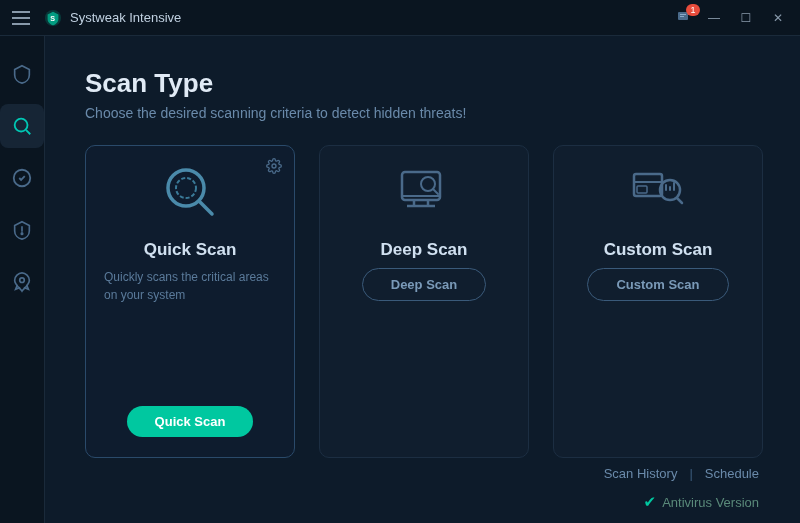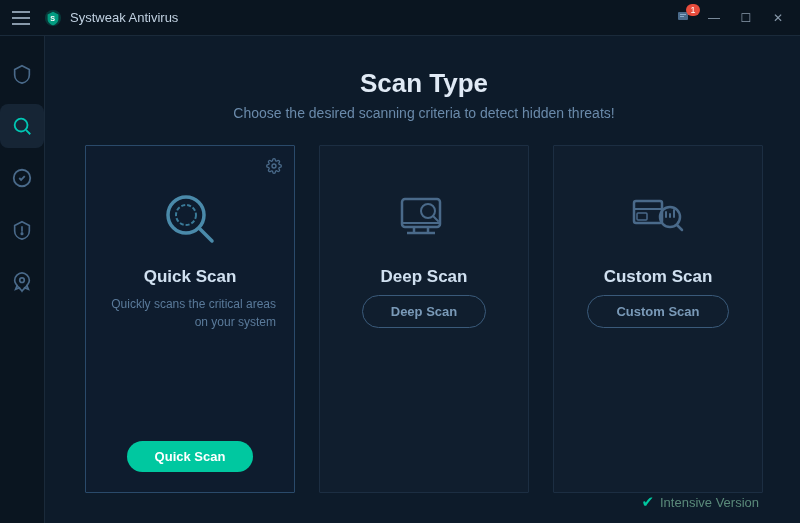--- a/index.html
+++ b/index.html
@@ -127,21 +127,21 @@
     .content-area {
       flex: 1;
       display: flex;
       flex-direction: column;
       padding: 0 40px;
       position: relative;
     }
 
     
     .content-header {
-      text-align: center;
+      text-align: left;
       padding-top: 32px;
       padding-bottom: 24px;
     }
     .content-header h1 {
       font-size: 26px;
       font-weight: 600;
       color: #e0eaf5;
       margin-bottom: 6px;
     }
     .content-header p {
@@ -152,27 +152,27 @@
     
     .scan-cards {
       display: flex;
       gap: 24px;
       justify-content: center;
       flex: 1;
     }
     .scan-card {
       background: #101e2e;
       border: 1px solid #1c2e42;
-      border-radius: 1px;
+      border-radius: 10px;
       width: 210px;
       min-height: 220px;
       display: flex;
       flex-direction: column;
       align-items: center;
-      padding: 35px 18px 20px;
+      padding: 8px 18px 20px;
       position: relative;
       cursor: pointer;
     }
     .scan-card.active-card {
       border-color: #2a4a6a;
       background: #0e1c2e;
     }
     .card-settings {
       position: absolute;
       top: 12px;
@@ -191,21 +191,21 @@
     }
     .card-title {
       font-size: 17px;
       font-weight: 600;
       color: #d0e0f0;
       margin-bottom: 8px;
     }
     .card-desc {
       font-size: 12px;
       color: #5a7a9a;
-      text-align: right;
+      text-align: left;
       line-height: 1.5;
       margin-bottom: 16px;
       flex: 1;
     }
     .card-btn {
       padding: 8px 28px;
       border-radius: 20px;
       border: none;
       font-size: 13px;
       font-weight: 600;
@@ -262,21 +262,21 @@
       <span></span>
         <span></span>
         <span></span>
     </div>
 
     <svg class="title-bar-logo" viewBox="0 0 20 20" fill="none">
       <circle cx="10" cy="10" r="9" fill="#00c8a0" opacity="0.2"></circle>
       <path d="M10 3 L16 6 L16 11 C16 14.5 13 17 10 18 C7 17 4 14.5 4 11 L4 6 Z" fill="#00c8a0" opacity="0.7"></path>
       <text x="7" y="13" font-size="8" fill="white" font-weight="bold">S</text>
     </svg>
-    <span class="title-bar-title">Systweak Antivirus</span>
+    <span class="title-bar-title">Systweak Intensive</span>
   </div>
   <div class="title-bar-right">
     <div class="notification-badge">
       <svg width="20" height="20" viewBox="0 0 20 20" fill="none">
         <rect x="2" y="4" width="10" height="8" rx="1" fill="#4a6a8a"></rect>
         <rect x="4" y="6" width="6" height="1" fill="#8aaac8"></rect>
         <rect x="4" y="8" width="4" height="1" fill="#8aaac8"></rect>
       </svg>
       <span class="badge">1</span>
     </div>
@@ -384,21 +384,28 @@
             <line x1="38" y1="23" x2="38" y2="28" stroke="#4a6a8a" stroke-width="2" stroke-linecap="round"></line>
             <line x1="49" y1="36" x2="54" y2="41" stroke="#4a6a8a" stroke-width="2.5" stroke-linecap="round"></line>
           </svg>
         </div>
         <div class="card-title">Custom Scan</div>
         <button class="card-btn secondary">Custom Scan</button>
       </div>
 
     </div>
 
+    <div class="footer-row">
+      <div class="footer-links">
+        <span class="footer-link">Scan History</span>
+        <span class="footer-divider">|</span>
+        <span class="footer-link">Schedule</span>
+      </div>
+    </div>
     <div style="display:flex;justify-content:flex-end;padding-right:4px;padding-bottom:12px;">
       <div class="registered-badge">
         <span class="registered-icon">✔</span>
-        <span>Intensive Version</span>
+        <span>Antivirus Version</span>
       </div>
     </div>
 
   </div>
 </div>
 
 </body></html>

